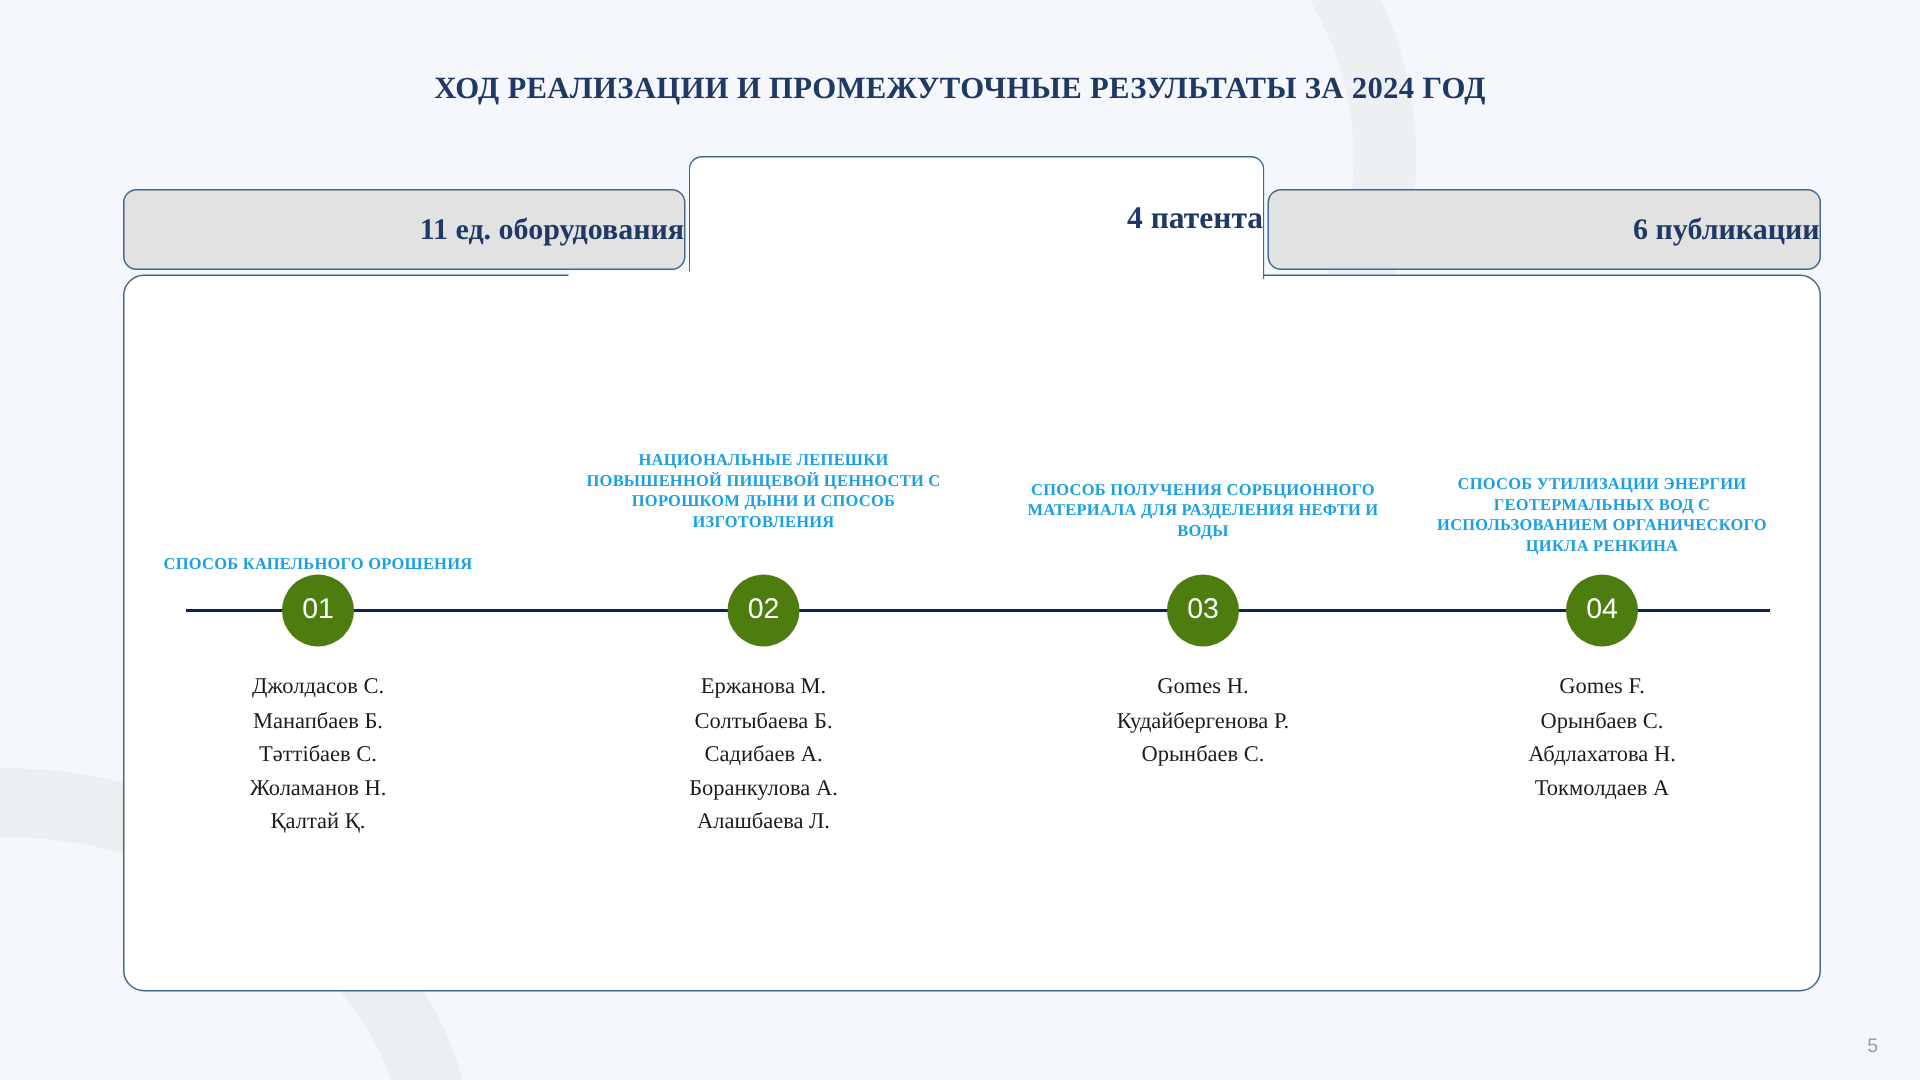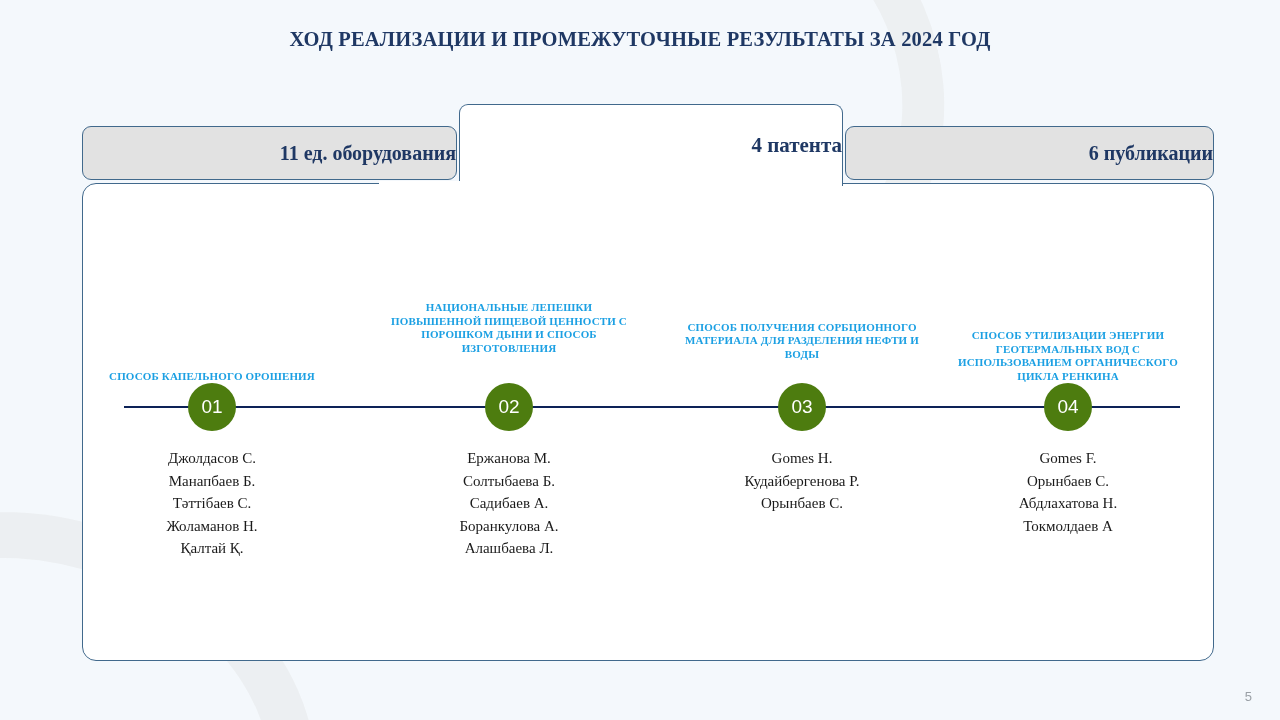--- a/index.html
+++ b/index.html
@@ -46,21 +46,21 @@
     border-left-color: transparent;
     border-bottom-color: transparent;
     transform: rotate(20deg);
     opacity: .9;
   }
 
   
   .slide-title {
     position: absolute;
     left: 0;
-    top: 28px;
+    top: 48px;
     width: 1280px;
     text-align: center;
     font-size: 20.5px;
     font-weight: bold;
     letter-spacing: .2px;
     color: #1f3864;
     font-family: "Liberation Serif", "DejaVu Serif", serif;
   }
 
   
@@ -184,21 +184,21 @@
 
   
   #node-0 { left: 94px;  top: 383px; }
   #node-1 { left: 391px; top: 383px; }
   #node-2 { left: 684px; top: 383px; }
   #node-3 { left: 950px; top: 383px; }
 
   #node-0 .heading { bottom: 100%; }
   #node-1 .heading { bottom: 100%; margin-bottom: 28px; }
   #node-2 .heading { bottom: 100%; margin-bottom: 22px; }
-  #node-3 .heading { bottom: 100%; margin-bottom: 0; }
+  #node-3 .heading { bottom: 100%; margin-bottom: 12px; }
 
   
   .page-number {
     position: absolute;
     right: 28px;
     bottom: 16px;
     font-size: 13px;
     color: #9aa0a6;
     font-family: "Liberation Sans", sans-serif;
   }

